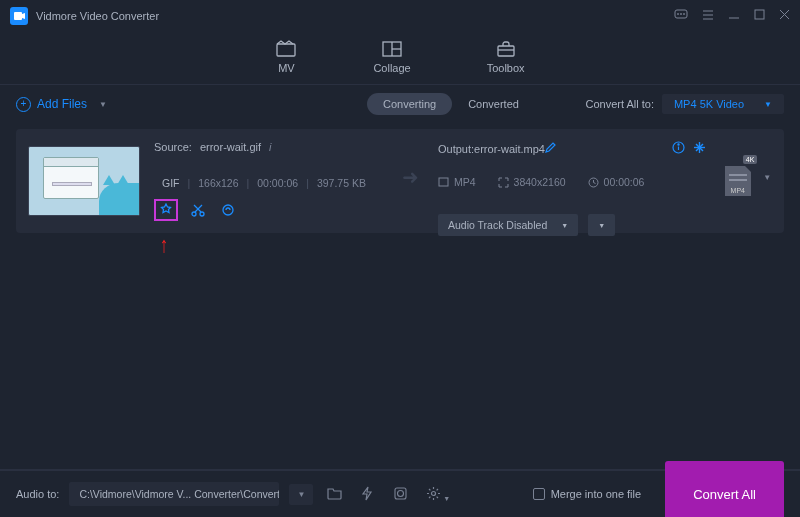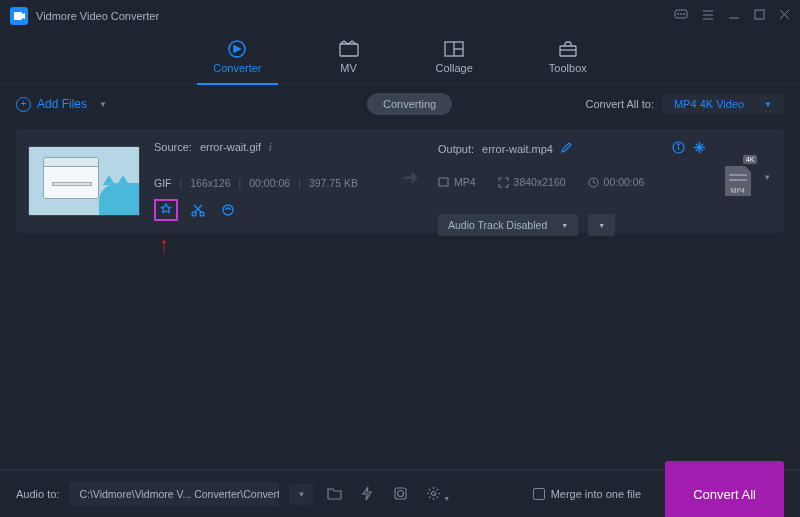--- a/index.html
+++ b/index.html
@@ -29,28 +29,28 @@
 .thumb { width:112px; height:70px; background:#b6d6e6; border:1px solid #3a4254; border-radius:2px; position:relative; overflow:hidden; }
 .thumb-window { position:absolute; top:10px; left:14px; width:56px; height:42px; background:#f4f8fa; border:1px solid #8aa; border-radius:2px; }
 .thumb-window::before { content:""; position:absolute; top:0; left:0; right:0; height:8px; background:#dde8ee; border-bottom:1px solid #8aa; }
 .thumb-bar { position:absolute; top:24px; left:8px; width:40px; height:4px; background:#dde; border:1px solid #aab; }
 .thumb-cat { position:absolute; bottom:0; right:0; width:40px; height:32px; background:#4ab8d8; border-top-left-radius:20px 18px; }
 .thumb-cat::before, .thumb-cat::after { content:""; position:absolute; top:-8px; width:0; height:0; border-left:6px solid transparent; border-right:6px solid transparent; border-bottom:10px solid #4ab8d8; }
 .thumb-cat::before { left:4px; } .thumb-cat::after { left:18px; }
 .src-col { margin-left:14px; flex:0 0 220px; }
 .src-line { font-size:11px; color:#aab2c0; display:flex; align-items:center; gap:8px; }
 .meta { margin-top:24px; font-size:10.5px; color:#7a8294; display:flex; gap:8px; }
-.meta span:first-child { color:#aab2c0; }
+.meta span:first-child { color:#aab2c0;margin-left:8px; }
 .sep { color:#4a5264; }
 .actions { margin-top:10px; display:flex; gap:10px; align-items:center; }
 .act { width:20px; height:20px; display:flex; align-items:center; justify-content:center; cursor:pointer; color:#1a8cff; }
 .act.highlight { border:2px solid #c838d8; width:24px; height:22px; }
 .arrow-mid { position:absolute; left:386px; top:36px; color:#3a4254; font-size:20px; }
 .out-col { position:absolute; left:422px; top:12px; right:78px; }
-.out-line { font-size:11px; color:#aab2c0; display:flex; align-items:center; gap:8px; }
+.out-line { font-size:11px; color:#aab2c0; display:flex; align-items:center; }
 .out-icons { margin-left:auto; display:flex; gap:8px; color:#1a8cff; }
 .out-meta { margin-top:20px; display:flex; gap:22px; font-size:10.5px; color:#7a8294; align-items:center; }
 .out-meta svg { flex-shrink:0; }
 .out-selects { margin-top:26px; display:flex; gap:10px; }
 .sel { background:#323a4a; padding:5px 10px; font-size:10.5px; color:#aab2c0; display:flex; align-items:center; gap:14px; cursor:pointer; border-radius:2px; }
 .fmt-badge { position:absolute; right:16px; top:26px; width:40px; height:44px; display:flex; flex-direction:column; align-items:center; }
 .fmt-4k { font-size:7px; background:#5a6070; color:#fff; padding:1px 3px; border-radius:2px; margin-left:18px; }
 .fmt-page { width:26px; height:30px; background:#5a6070; margin-top:2px; position:relative; }
 .fmt-page::before { content:""; position:absolute; top:0; right:0; border-style:solid; border-width:0 6px 6px 0; border-color:transparent #262c3a transparent transparent; }
 .fmt-txt { font-size:7px; color:#ccc; text-align:center; margin-top:2px; }
@@ -95,29 +95,20 @@
           <rect x="1" y="1" width="9" height="9"></rect>
         </svg></span>
     <span><svg width="11" height="11" viewBox="0 0 11 11" stroke="currentColor">
           <line x1="1" y1="1" x2="10" y2="10"></line>
           <line x1="10" y1="1" x2="1" y2="10"></line>
         </svg></span>
   </div>
 </div>
 
 <div class="tabs">
-  <div class="tab active">
-    <span class="tab-icon">
-        <svg width="20" height="20" viewBox="0 0 20 20" fill="none" stroke="#1a8cff" stroke-width="1.5">
-          <circle cx="10" cy="10" r="8"></circle>
-          <path d="M7 7l6 3-6 3z" fill="#1a8cff"></path>
-        </svg>
-      </span>
-    <span class="tab-label">Converter</span>
-  </div>
   <div class="tab">
     <span class="tab-icon">
         <svg width="22" height="18" viewBox="0 0 22 18" fill="none" stroke="#aab2c0" stroke-width="1.3">
           <rect x="2" y="4" width="18" height="12" rx="1"></rect>
           <path d="M2 4l4-3 4 3 4-3 4 3"></path>
         </svg>
       </span>
     <span class="tab-label">MV</span>
   </div>
   <div class="tab">
@@ -143,25 +134,26 @@
 </div>
 
 <div class="toolbar">
   <div class="add-files">
     <span class="plus-circle">+</span>
     <span>Add Files</span>
     <span class="chevron">▼</span>
   </div>
   <div class="segmented">
     <div class="seg-btn active">Converting</div>
+    <div class="seg-btn inactive">Converted</div>
   </div>
   <div class="convert-all-to">
     <span>Convert All to:</span>
     <div class="fmt-select">
-      <span>MP4 4K Video</span>
+      <span>MP4 5K Video</span>
       <span style="font-size:8px">▼</span>
     </div>
   </div>
 </div>
 
 <div class="item">
   <div class="thumb">
     <div class="thumb-window">
         <div class="thumb-bar"></div>
       </div>

